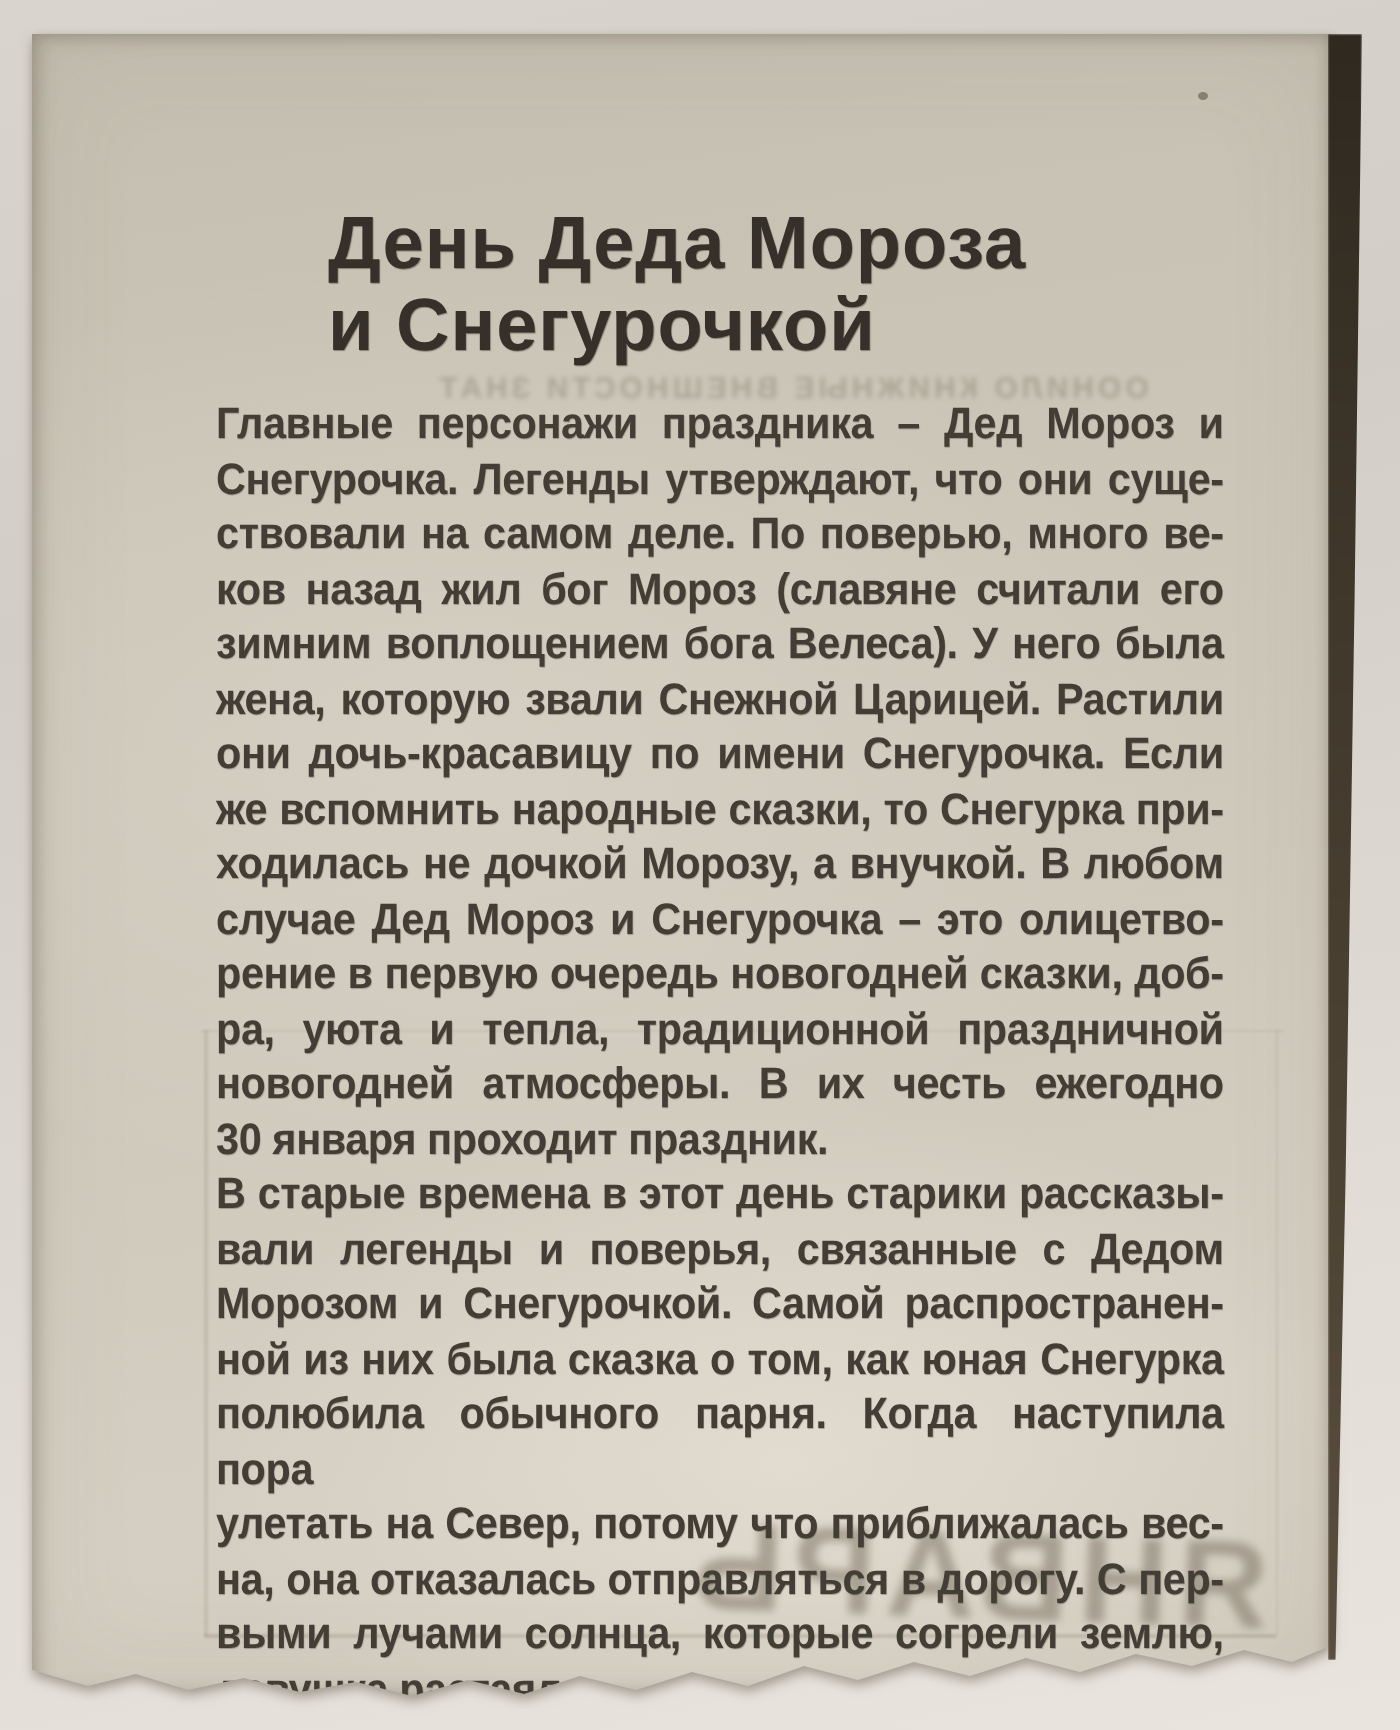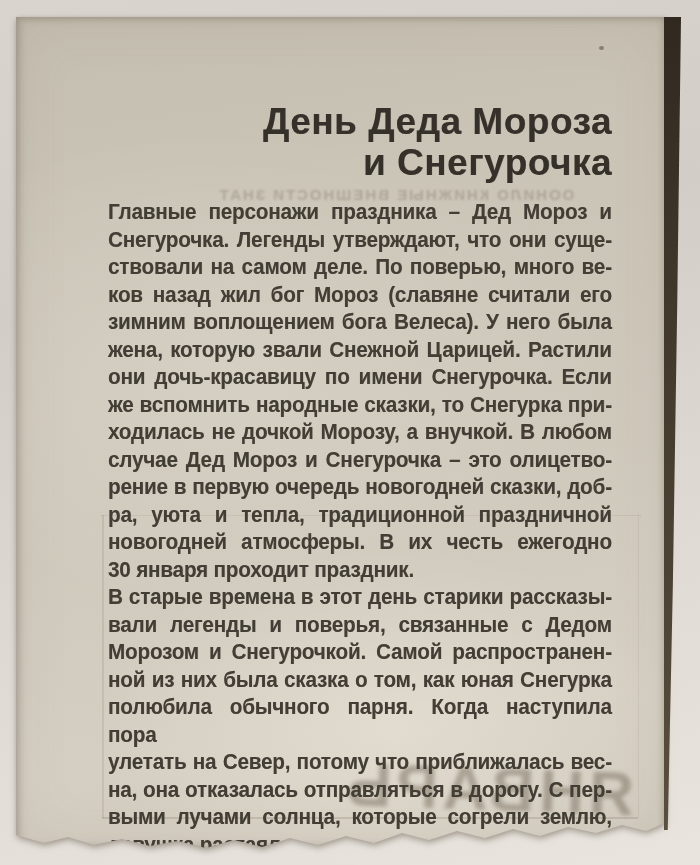--- a/index.html
+++ b/index.html
@@ -29,21 +29,21 @@
     clip-path:polygon(0px 0px, 649px 0px, 649px 806px, 630px 814px, 606px 808px,
       580px 816px, 552px 810px, 524px 819px, 497px 812px, 469px 821px, 441px 814px,
       413px 823px, 386px 816px, 358px 826px, 330px 819px, 302px 828px, 274px 821px,
       246px 830px, 218px 823px, 190px 831px, 162px 824px, 134px 829px, 106px 822px,
       78px 828px, 52px 820px, 28px 826px, 0px 818px);
   }
 
   
   .headline {
     position:absolute; top:84px; left:92px; width:504px; padding-left:56px;
-    text-align:right; color:#35312a;
+    text-align:left; color:#35312a;
     font-weight:700; font-size:37px; line-height:41px; letter-spacing:0.5px;
     text-shadow:0.4px 0.4px 0.5px rgba(53,49,42,0.45);
   }
 
   
   .bodytext {
     position:absolute; top:181px; left:92px; width:536px;
     transform:scaleX(0.94); transform-origin:0 0;
     color:#433e35; font-weight:700; font-size:22px; letter-spacing:-0.2px;
     text-shadow:0.3px 0.3px 0.4px rgba(67,62,53,0.35);
@@ -96,21 +96,21 @@
 
     <div class="smudge-month">ЯНВАРЬ</div>
 
     <div class="rule rule-h2"></div>
     <div class="rule rule-v1"></div>
     <div class="rule rule-v2"></div>
     <div class="rule rule-h1"></div>
 
     <div class="headline">
       <div>День Деда Мороза</div>
-      <div>и Снегурочка</div>
+      <div>и Снегурочкой</div>
     </div>
 
     <div class="bodytext">
       <div class="line">Главные персонажи праздника – Дед Мороз и</div>
       <div class="line">Снегурочка. Легенды утверждают, что они суще-</div>
       <div class="line">ствовали на самом деле. По поверью, много ве-</div>
       <div class="line">ков назад жил бог Мороз (славяне считали его</div>
       <div class="line">зимним воплощением бога Велеса). У него была</div>
       <div class="line">жена, которую звали Снежной Царицей. Растили</div>
       <div class="line">они дочь-красавицу по имени Снегурочка. Если</div>

